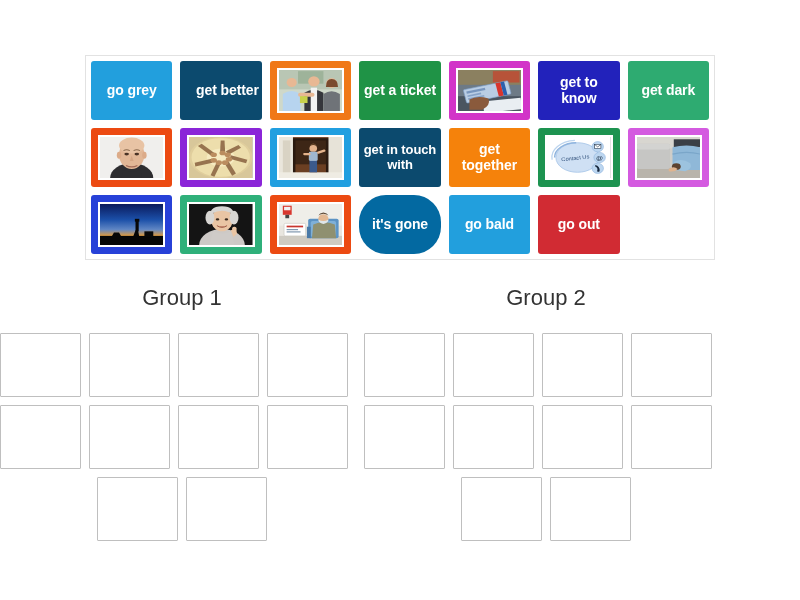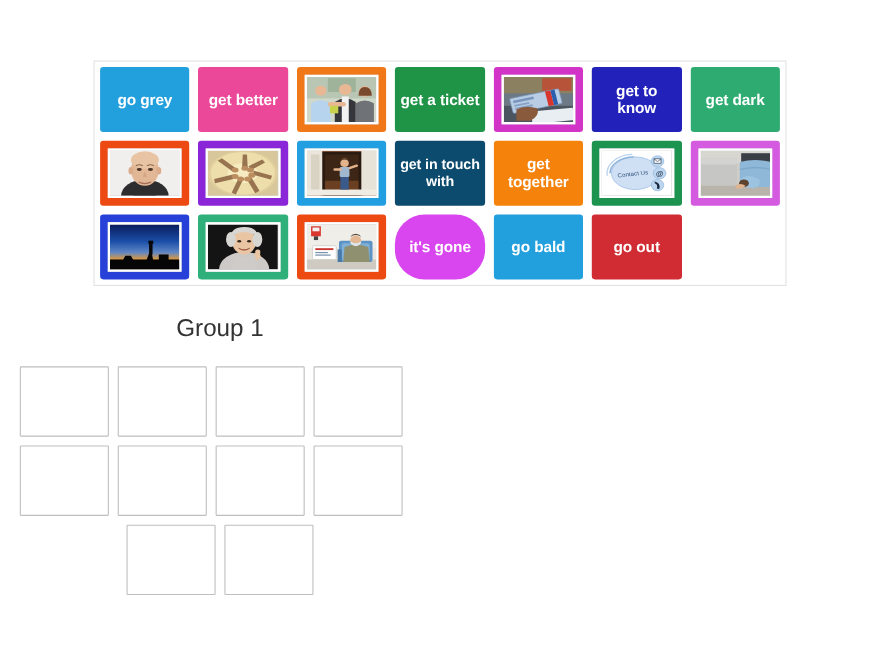--- a/index.html
+++ b/index.html
@@ -136,21 +136,21 @@
 </head>
 <body>
 
 <div id="app">
 
   <div class="tray">
     <div class="tray-grid" id="tray-grid">
         <div class="tile" style="background: rgb(34, 159, 221);">
           <div class="tile-label">go grey</div>
         </div>
-        <div class="tile" style="background: #ec4899;">
+        <div class="tile" style="background: #0c4a6e; justify-content: flex-end;">
           <div class="tile-label">get better</div>
         </div>
         <div class="tile" style="background: rgb(240, 120, 24);">
           <div class="photo">
             <svg viewBox="0 0 100 72" preserveAspectRatio="none">
         <rect width="100" height="72" fill="#cfd8c9"></rect>
         <rect x="0" y="0" width="100" height="34" fill="#b9c6b4"></rect>
         <rect x="30" y="2" width="40" height="22" fill="#8fa98c" opacity=".65"></rect>
         <circle cx="20" cy="22" r="8" fill="#e8b894"></circle>
         <path d="M6 72 L6 42 Q20 32 34 42 L34 72 Z" fill="#b7d4ef"></path>
@@ -364,21 +364,21 @@
         <rect x="46" y="26" width="48" height="34" rx="3" fill="#5c93c4"></rect>
         <rect x="50" y="30" width="40" height="28" rx="3" fill="#7fb0d8"></rect>
         <path d="M54 36 Q70 28 88 36 L90 60 L52 60 Z" fill="#8f9070"></path>
         <circle cx="70" cy="26" r="8" fill="#e3b892"></circle>
         <path d="M62 27 Q70 33 78 27 Q78 33 70 35 Q62 33 62 27 Z" fill="#dfe6ea"></path>
         <path d="M62 20 Q70 14 78 20 Q76 16 70 15 Q64 16 62 20 Z" fill="#5a4632"></path>
         <rect x="44" y="40" width="6" height="20" fill="#4a7aa8"></rect>
       </svg>
           </div>
         </div>
-        <div class="tile" style="background: #d946ef; border-radius: 27px;">
+        <div class="tile" style="background: #0369a1; border-radius: 27px;">
           <div class="tile-label">it's gone</div>
         </div>
         <div class="tile" style="background: rgb(34, 159, 221);">
           <div class="tile-label">go bald</div>
         </div>
         <div class="tile" style="background: rgb(209, 43, 51);">
           <div class="tile-label">go out</div>
         </div>
         <div class="tile empty"></div>
       </div>
@@ -399,15 +399,36 @@
             <div class="slot"></div>
             <div class="slot"></div>
             <div class="slot"></div>
           </div>
           <div class="slot-row centered">
             <div class="slot"></div>
             <div class="slot"></div>
           </div>
         </div>
       </div>
+      <div class="group">
+        <div class="group-title">Group 2</div>
+        <div class="slot-grid">
+          <div class="slot-row">
+            <div class="slot"></div>
+            <div class="slot"></div>
+            <div class="slot"></div>
+            <div class="slot"></div>
+          </div>
+          <div class="slot-row">
+            <div class="slot"></div>
+            <div class="slot"></div>
+            <div class="slot"></div>
+            <div class="slot"></div>
+          </div>
+          <div class="slot-row centered">
+            <div class="slot"></div>
+            <div class="slot"></div>
+          </div>
+        </div>
+      </div>
     </div>
 
 </div>
 
 </body></html>

